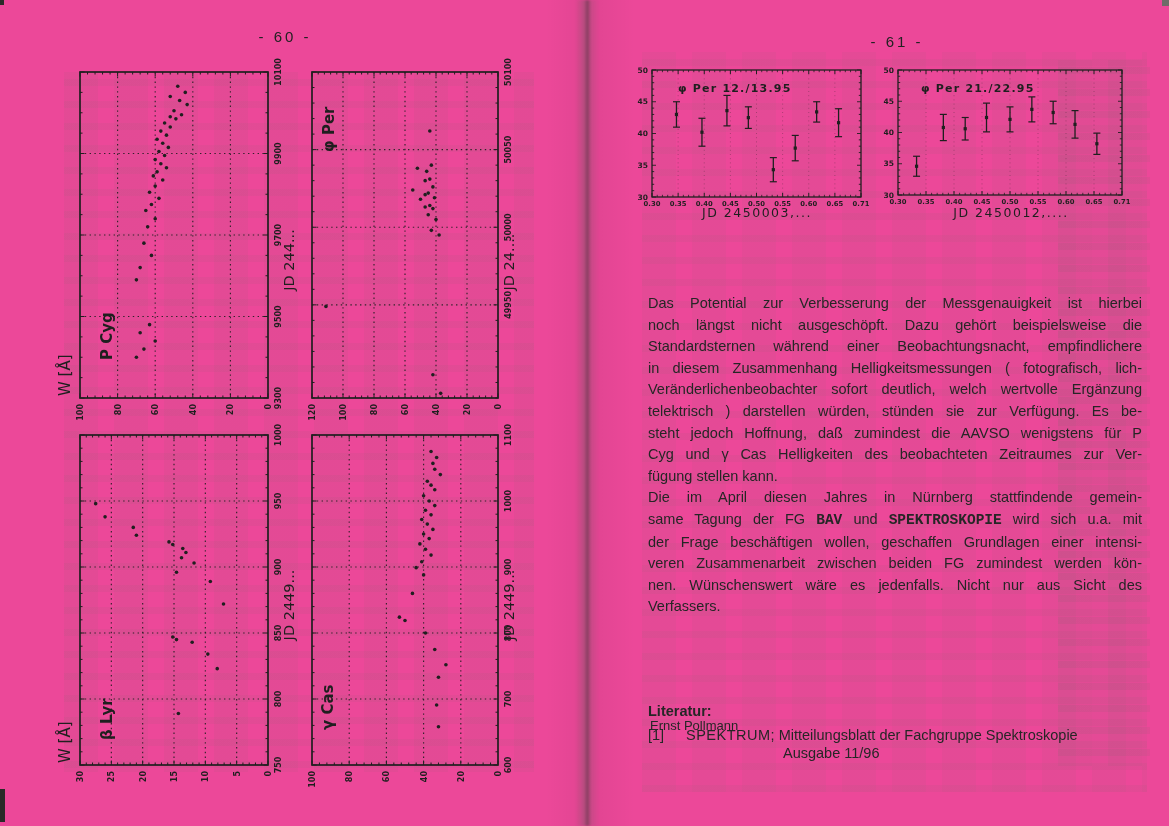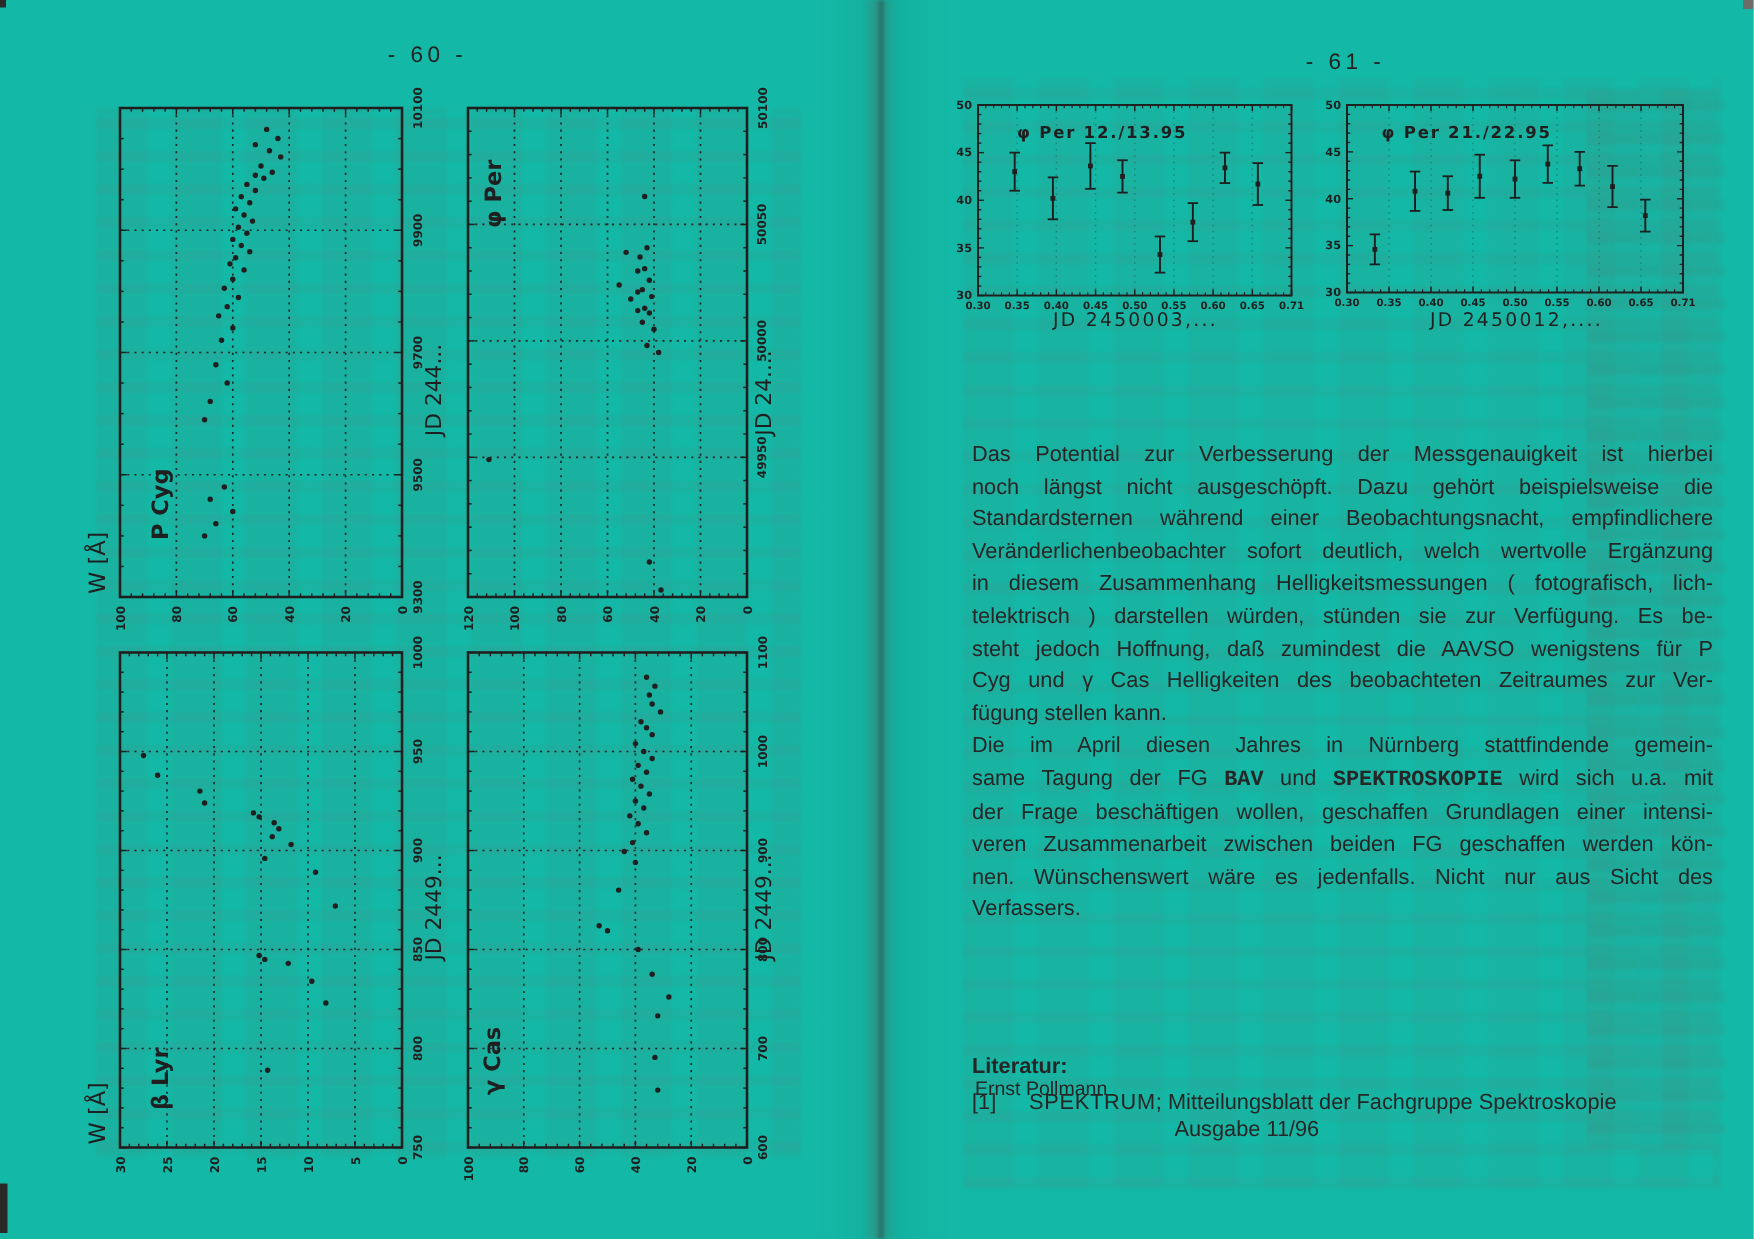--- a/index.html
+++ b/index.html
@@ -1,16 +1,16 @@
 <!DOCTYPE html>
 <html><head>
 <meta charset="utf-8">
 <style>
   html,body{margin:0;padding:0;background:#c9c8c4;}
-  .scan{position:relative;width:1169px;height:826px;background:#14b8a6;overflow:hidden;
+  .scan{position:relative;width:1169px;height:826px;background:#ec4899;overflow:hidden;
         font-family:"Liberation Sans",sans-serif;color:#1f1f1f;}
   .pagenum{position:absolute;font-size:15px;letter-spacing:3px;text-align:center;width:110px;color:#222;}
   #pn-left{left:230px;top:28px;}
   #pn-right{left:842px;top:33px;}
   #charts{position:absolute;left:0;top:0;}
   svg text{font-family:"DejaVu Sans",sans-serif;}
   
   #bodytext{position:absolute;left:648px;top:293px;width:494px;font-size:14.5px;line-height:21.6px;color:#262626;}
   #bodytext .tl{width:494px;white-space:normal;}
   #bodytext .tl.j{text-align:justify;text-align-last:justify;}
@@ -1043,30 +1043,30 @@
         <line x1="1093.368292682927" y1="133.125" x2="1100.368292682927" y2="133.125" stroke="#1f1f1f" stroke-width="1.2" stroke-dasharray="none" opacity="1"></line>
         <line x1="1093.368292682927" y1="154.375" x2="1100.368292682927" y2="154.375" stroke="#1f1f1f" stroke-width="1.2" stroke-dasharray="none" opacity="1"></line>
         <rect x="1095.268292682927" y="142.15" width="3.2" height="3.2" fill="#1f1f1f"></rect>
       </g>
     </svg>
 
   <div id="bodytext">
       <div class="tl j"><span>Das Potential zur Verbesserung der Messgenauigkeit ist hierbei</span></div>
       <div class="tl j"><span>noch längst nicht ausgeschöpft. Dazu gehört beispielsweise die</span></div>
       <div class="tl j"><span>Standardsternen während einer Beobachtungsnacht, empfindlichere</span></div>
+      <div class="tl j"><span>in diesem Zusammenhang Helligkeitsmessungen ( fotografisch, lich-</span></div>
       <div class="tl j"><span>Veränderlichenbeobachter sofort deutlich, welch wertvolle Ergänzung</span></div>
-      <div class="tl j"><span>in diesem Zusammenhang Helligkeitsmessungen ( fotografisch, lich-</span></div>
       <div class="tl j"><span>telektrisch ) darstellen würden, stünden sie zur Verfügung. Es be-</span></div>
       <div class="tl j"><span>steht jedoch Hoffnung, daß zumindest die AAVSO wenigstens für P</span></div>
       <div class="tl j"><span>Cyg und γ Cas Helligkeiten des beobachteten Zeitraumes zur Ver-</span></div>
       <div class="tl"><span>fügung stellen kann.</span></div>
       <div class="tl j"><span>Die im April diesen Jahres in Nürnberg stattfindende gemein-</span></div>
       <div class="tl j"><span>same Tagung der FG </span><span class="b">BAV</span><span> und </span><span class="b">SPEKTROSKOPIE</span><span> wird sich u.a. mit</span></div>
       <div class="tl j"><span>der Frage beschäftigen wollen, geschaffen Grundlagen einer intensi-</span></div>
-      <div class="tl j"><span>veren Zusammenarbeit zwischen beiden FG geschaffen werden kön-</span></div>
+      <div class="tl j"><span>veren Zusammenarbeit zwischen beiden FG zumindest werden kön-</span></div>
       <div class="tl j"><span>nen. Wünschenswert wäre es jedenfalls. Nicht nur aus Sicht des</span></div>
       <div class="tl"><span>Verfassers.</span></div>
     </div>
 
   <div id="litblock">
     <div id="lit-heading">Literatur:</div>
     <div id="refline">
       <span id="ref-label">[1]</span>
       <span id="ref-title">SPEKTRUM</span>
       <span id="ref-rest"> ; Mitteilungsblatt der Fachgruppe Spektroskopie</span>

